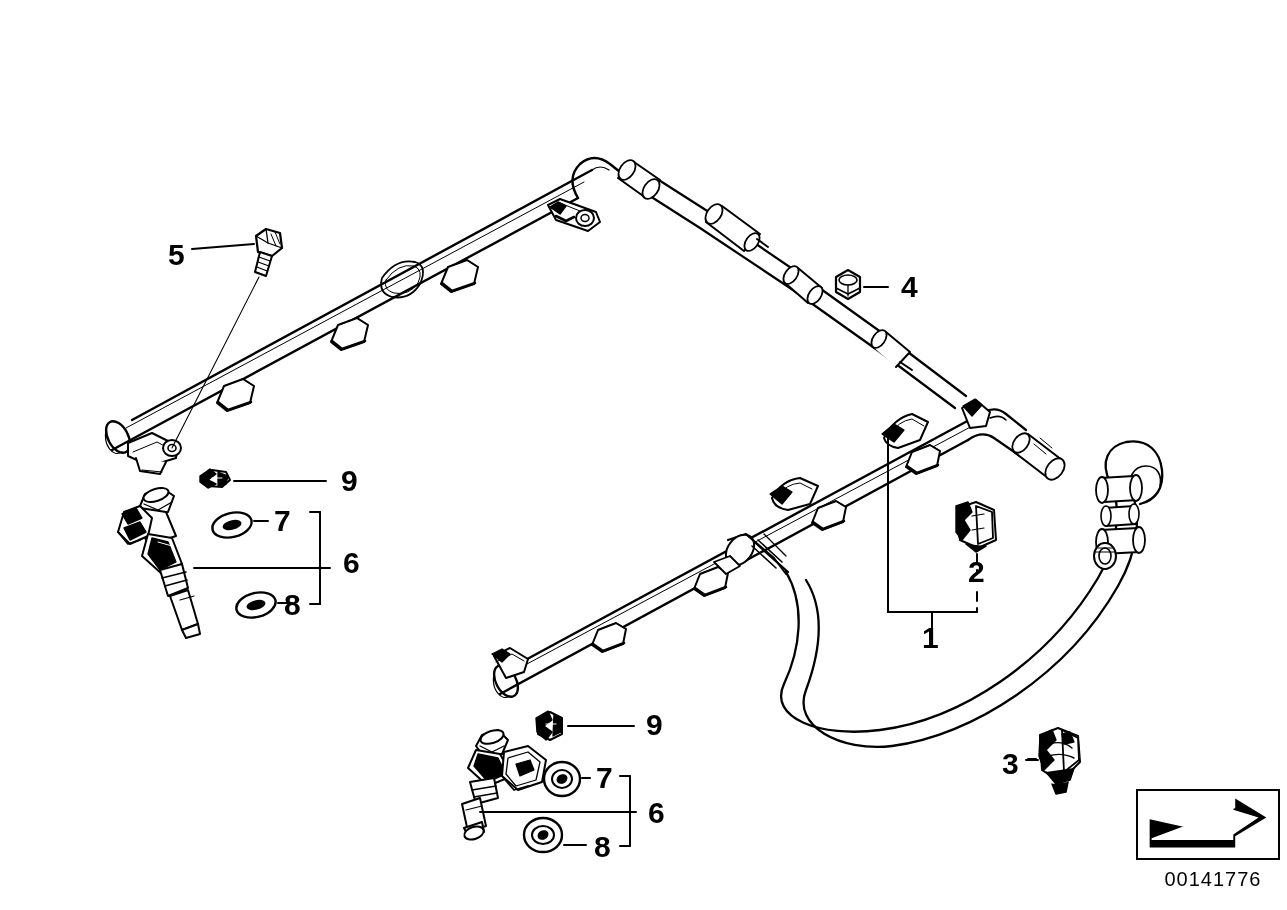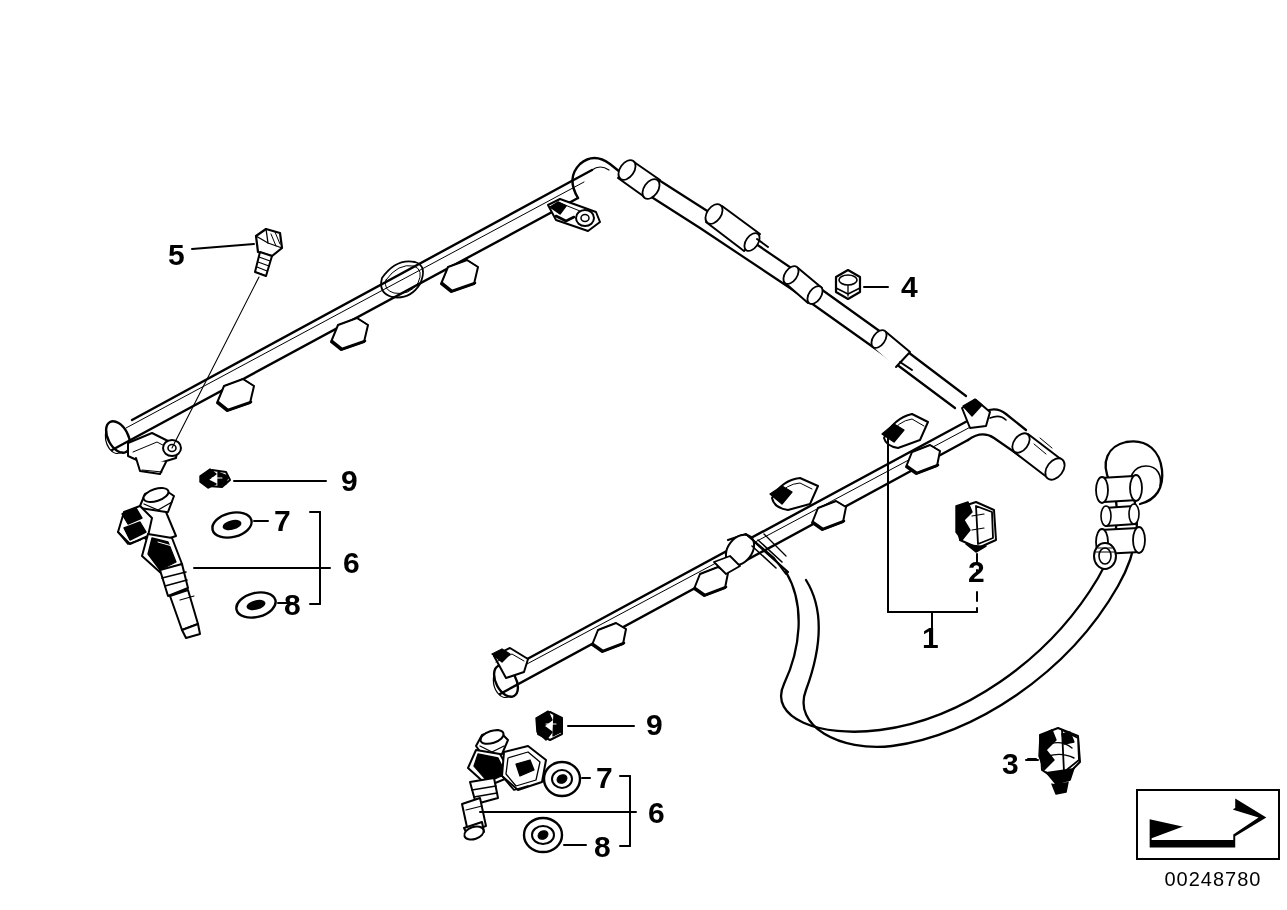--- a/index.html
+++ b/index.html
@@ -412,15 +412,15 @@
   <div class="callout-label" style="left:648px; top:798px;">6</div>
   <div class="callout-label" style="left:594px; top:832px;">8</div>
   <div class="callout-label" style="left:1002px; top:749px;">3</div>
 
   <div id="logo-frame">
     <svg viewBox="0 0 144 71" preserveAspectRatio="none">
       <path d="M 12,30 L 12,60 L 100,60 L 100,48 L 132,28 L 100,8 L 100,18 L 56,40 Z" fill="#000000" stroke="none"></path>
       <path d="M 14,30 L 14,50 L 56,34 L 98,14 L 98,20 L 124,28 L 98,46 L 98,52 L 14,52 Z" fill="#ffffff" stroke="none"></path>
     </svg>
   </div>
-  <div id="part-number-text">00248780</div>
+  <div id="part-number-text">00141776</div>
 
 </div>
 
 </body></html>

